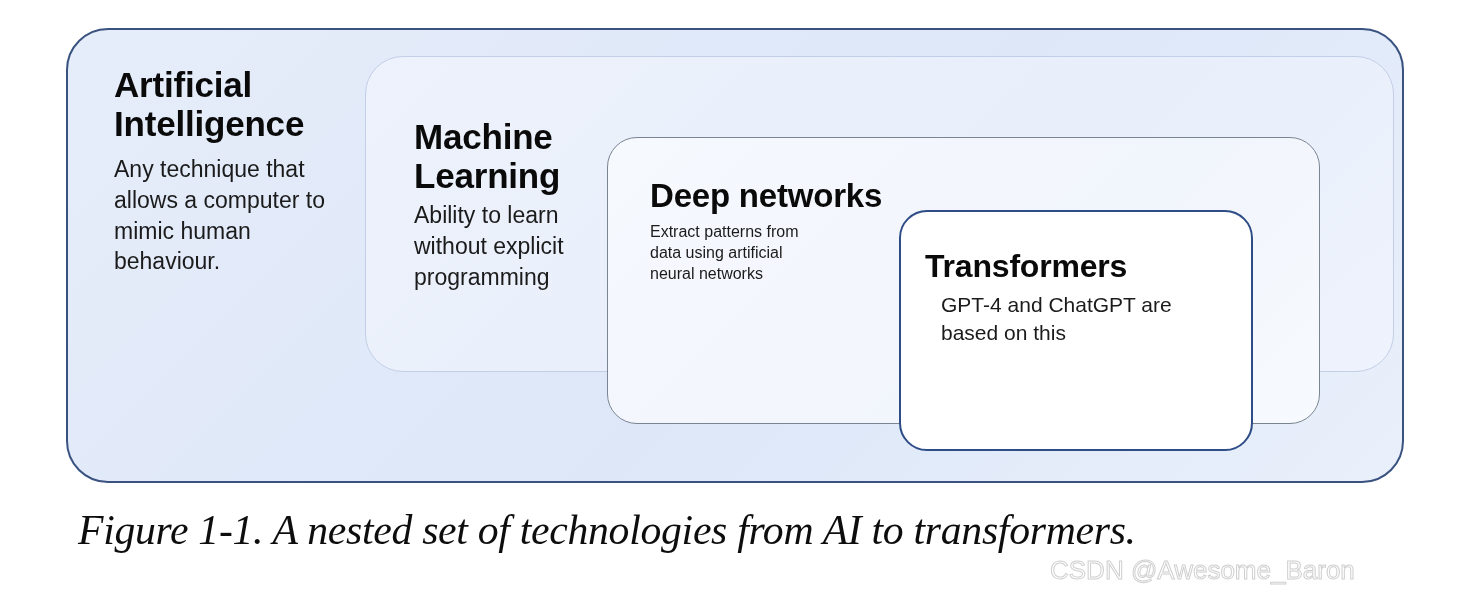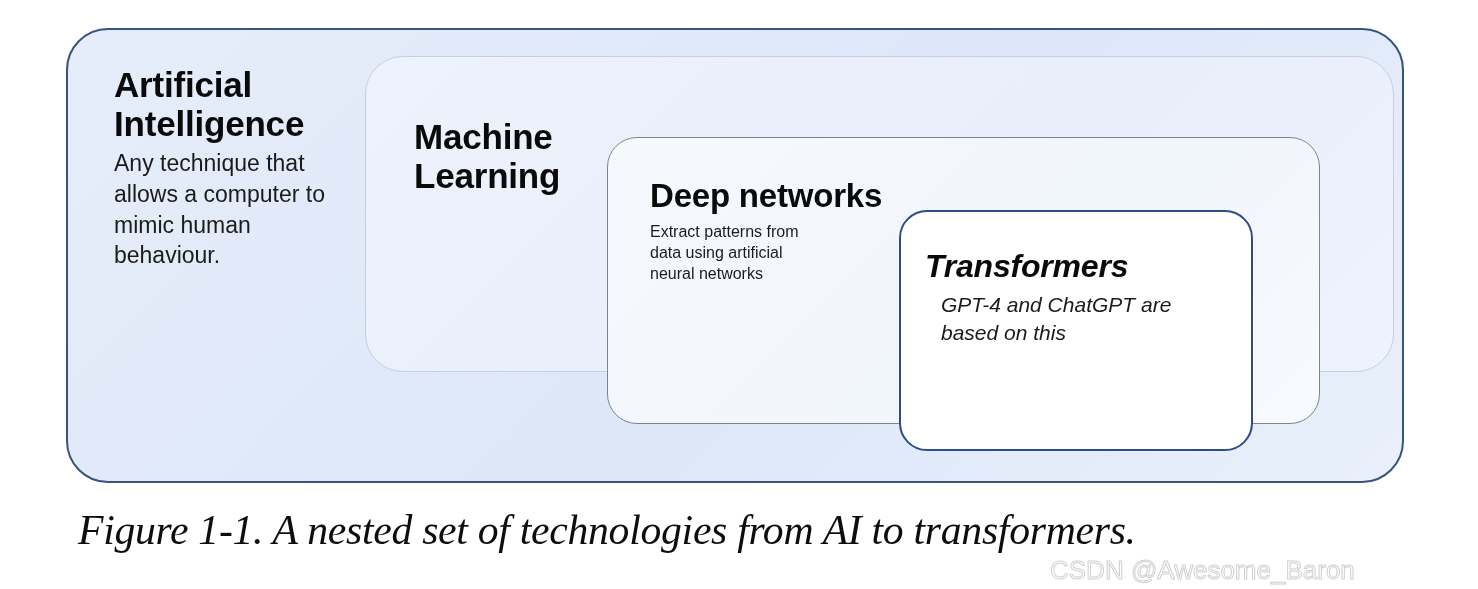--- a/index.html
+++ b/index.html
@@ -60,21 +60,20 @@
   }
 
   #tf-box {
     left: 291px;
     top: 72px;
     width: 354px;
     height: 241px;
     border: 2.2px solid #2e4d86;
     border-radius: 28px;
     background: #ffffff;
-    font-style: italic;
   }
 
   
   .text-block {
     position: absolute;
   }
 
   .heading {
     font-weight: 700;
     color: #0a0a0a;
@@ -86,21 +85,21 @@
   .body-text {
     font-weight: 400;
     color: #1b1b1b;
     line-height: 1.33;
     white-space: pre-line;
   }
 
   
   #ai-text { left: 46px; top: 35px; width: 252px; }
   #ai-text .heading { font-size: 35px; }
-  #ai-text .body-text { font-size: 23px; margin-top: 5px; }
+  #ai-text .body-text { font-size: 23px; margin-top: 11px; }
 
   
   #ml-text { left: 48px; top: 60px; width: 215px; }
   #ml-text .heading { font-size: 35px; }
   #ml-text .body-text { font-size: 23px; margin-top: 5px; }
 
   
   #dl-text { left: 42px; top: 40px; width: 272px; }
   #dl-text .heading { font-size: 33px; }
   #dl-text .body-text { font-size: 16px; margin-top: 6px; }
@@ -166,20 +165,23 @@
 allows a computer to
 mimic human
 behaviour.</div>
     </div>
 
     <div class="box" id="ml-box">
 
       <div class="text-block" id="ml-text">
         <div class="heading">Machine
 Learning</div>
+        <div class="body-text">Ability to learn
+without explicit
+programming</div>
       </div>
 
       <div class="box" id="dl-box">
 
         <div class="text-block" id="dl-text">
           <div class="heading">Deep networks</div>
           <div class="body-text">Extract patterns from
 data using artificial
 neural networks</div>
         </div>

